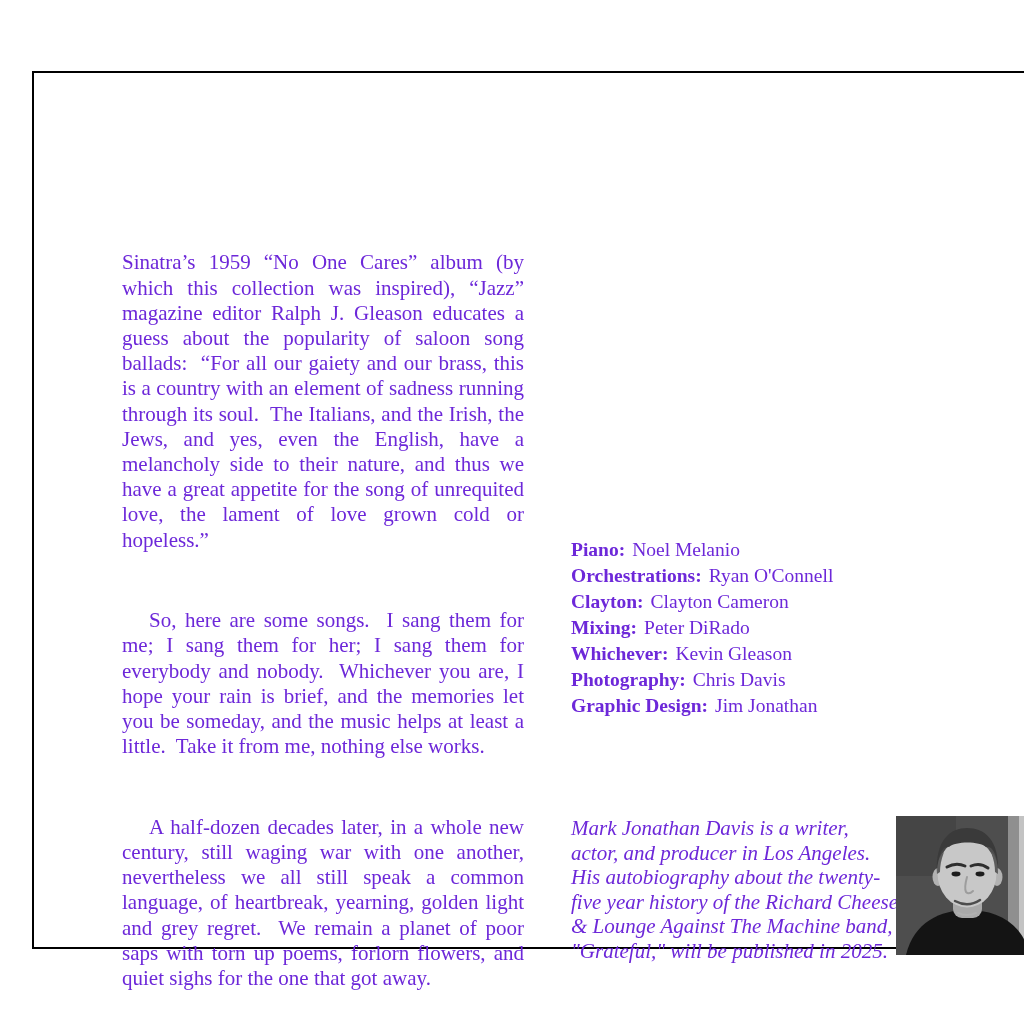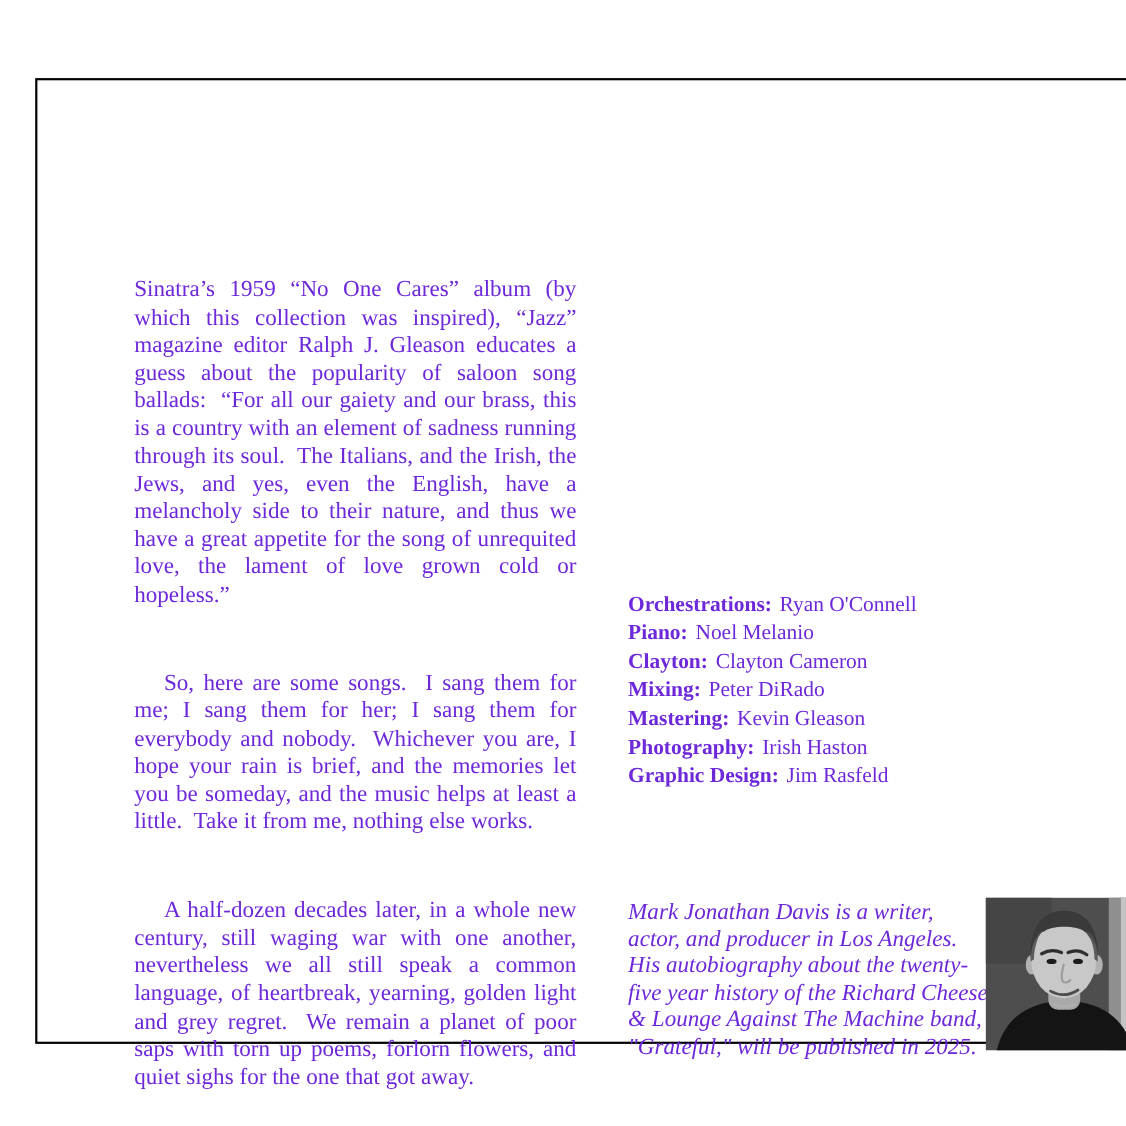--- a/index.html
+++ b/index.html
@@ -65,39 +65,39 @@
 
     <div class="body-column">
       <p>Sinatra’s 1959 “No One Cares” album (by which this collection was inspired), “Jazz” magazine editor Ralph J. Gleason educates a guess about the popularity of saloon song ballads:  “For all our gaiety and our brass, this is a country with an element of sadness running through its soul.  The Italians, and the Irish, the Jews, and yes, even the English, have a melancholy side to their nature, and thus we have a great appetite for the song of unrequited love, the lament of love grown cold or hopeless.”</p>
       <p>So, here are some songs.  I sang them for me; I sang them for her; I sang them for everybody and nobody.  Whichever you are, I hope your rain is brief, and the memories let you be someday, and the music helps at least a little.  Take it from me, nothing else works.</p>
       <p>A half-dozen decades later, in a whole new century, still waging war with one another, nevertheless we all still speak a common language, of heartbreak, yearning, golden light and grey regret.  We remain a planet of poor saps with torn up poems, forlorn flowers, and quiet sighs for the one that got away.</p>
       
     </div>
 
     <div class="credits">
       <div>
-        <span class="credit-role">Orchestrations:</span><span class="credit-name">Ryan O'Connell</span>
+        <span class="credit-role">Piano:</span><span class="credit-name">Noel Melanio</span>
       </div>
       <div>
-        <span class="credit-role">Piano:</span><span class="credit-name">Noel Melanio</span>
+        <span class="credit-role">Orchestrations:</span><span class="credit-name">Ryan O'Connell</span>
       </div>
       <div>
         <span class="credit-role">Clayton:</span><span class="credit-name">Clayton Cameron</span>
       </div>
       <div>
         <span class="credit-role">Mixing:</span><span class="credit-name">Peter DiRado</span>
       </div>
       <div>
-        <span class="credit-role">Mastering:</span><span class="credit-name">Kevin Gleason</span>
+        <span class="credit-role">Whichever:</span><span class="credit-name">Kevin Gleason</span>
       </div>
       <div>
-        <span class="credit-role">Photography:</span><span class="credit-name">Irish Haston</span>
+        <span class="credit-role">Photography:</span><span class="credit-name">Chris Davis</span>
       </div>
       <div>
-        <span class="credit-role">Graphic Design:</span><span class="credit-name">Jim Rasfeld</span>
+        <span class="credit-role">Graphic Design:</span><span class="credit-name">Jim Jonathan</span>
       </div>
     </div>
 
     <div class="bio">
       <div>Mark Jonathan Davis is a writer,</div>
       <div>actor, and producer in Los Angeles.</div>
       <div>His autobiography about the twenty-</div>
       <div>five year history of the Richard Cheese</div>
       <div>&amp; Lounge Against The Machine band,</div>
       <div>"Grateful," will be published in 2025.</div>

